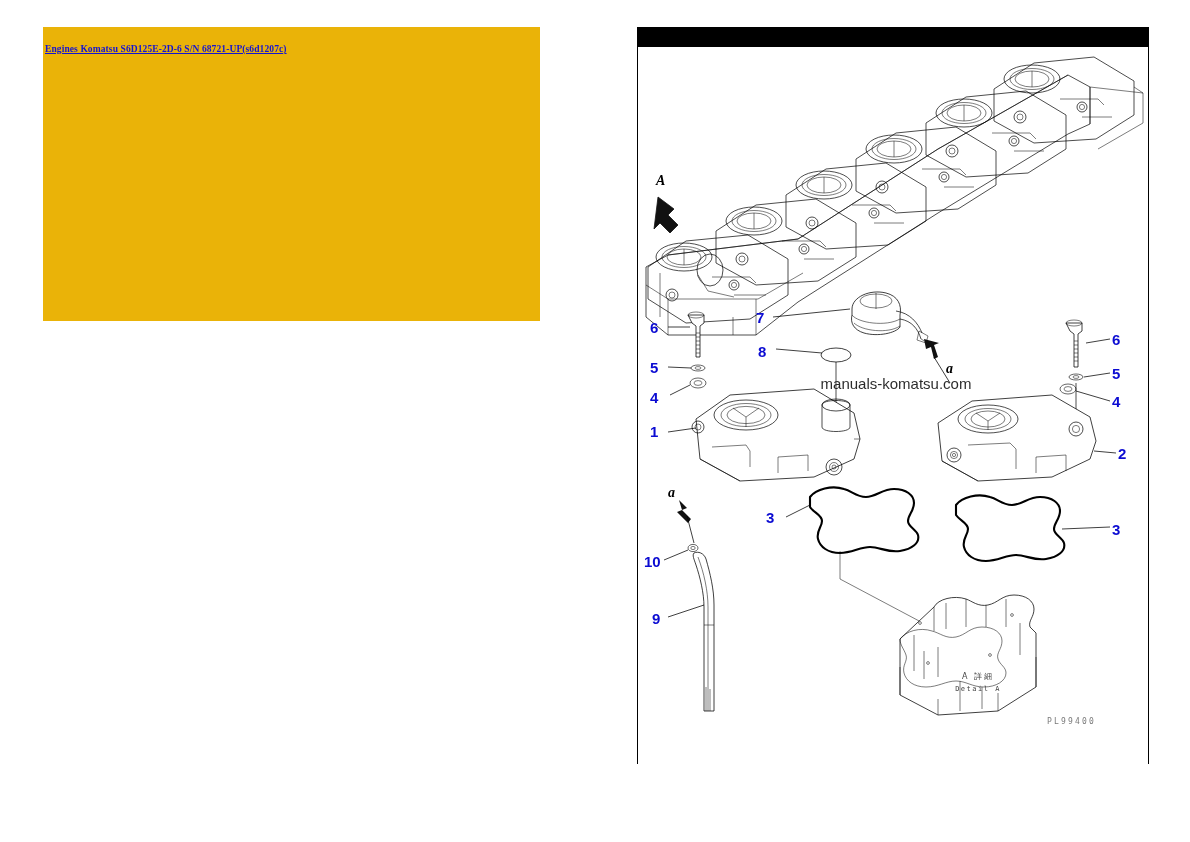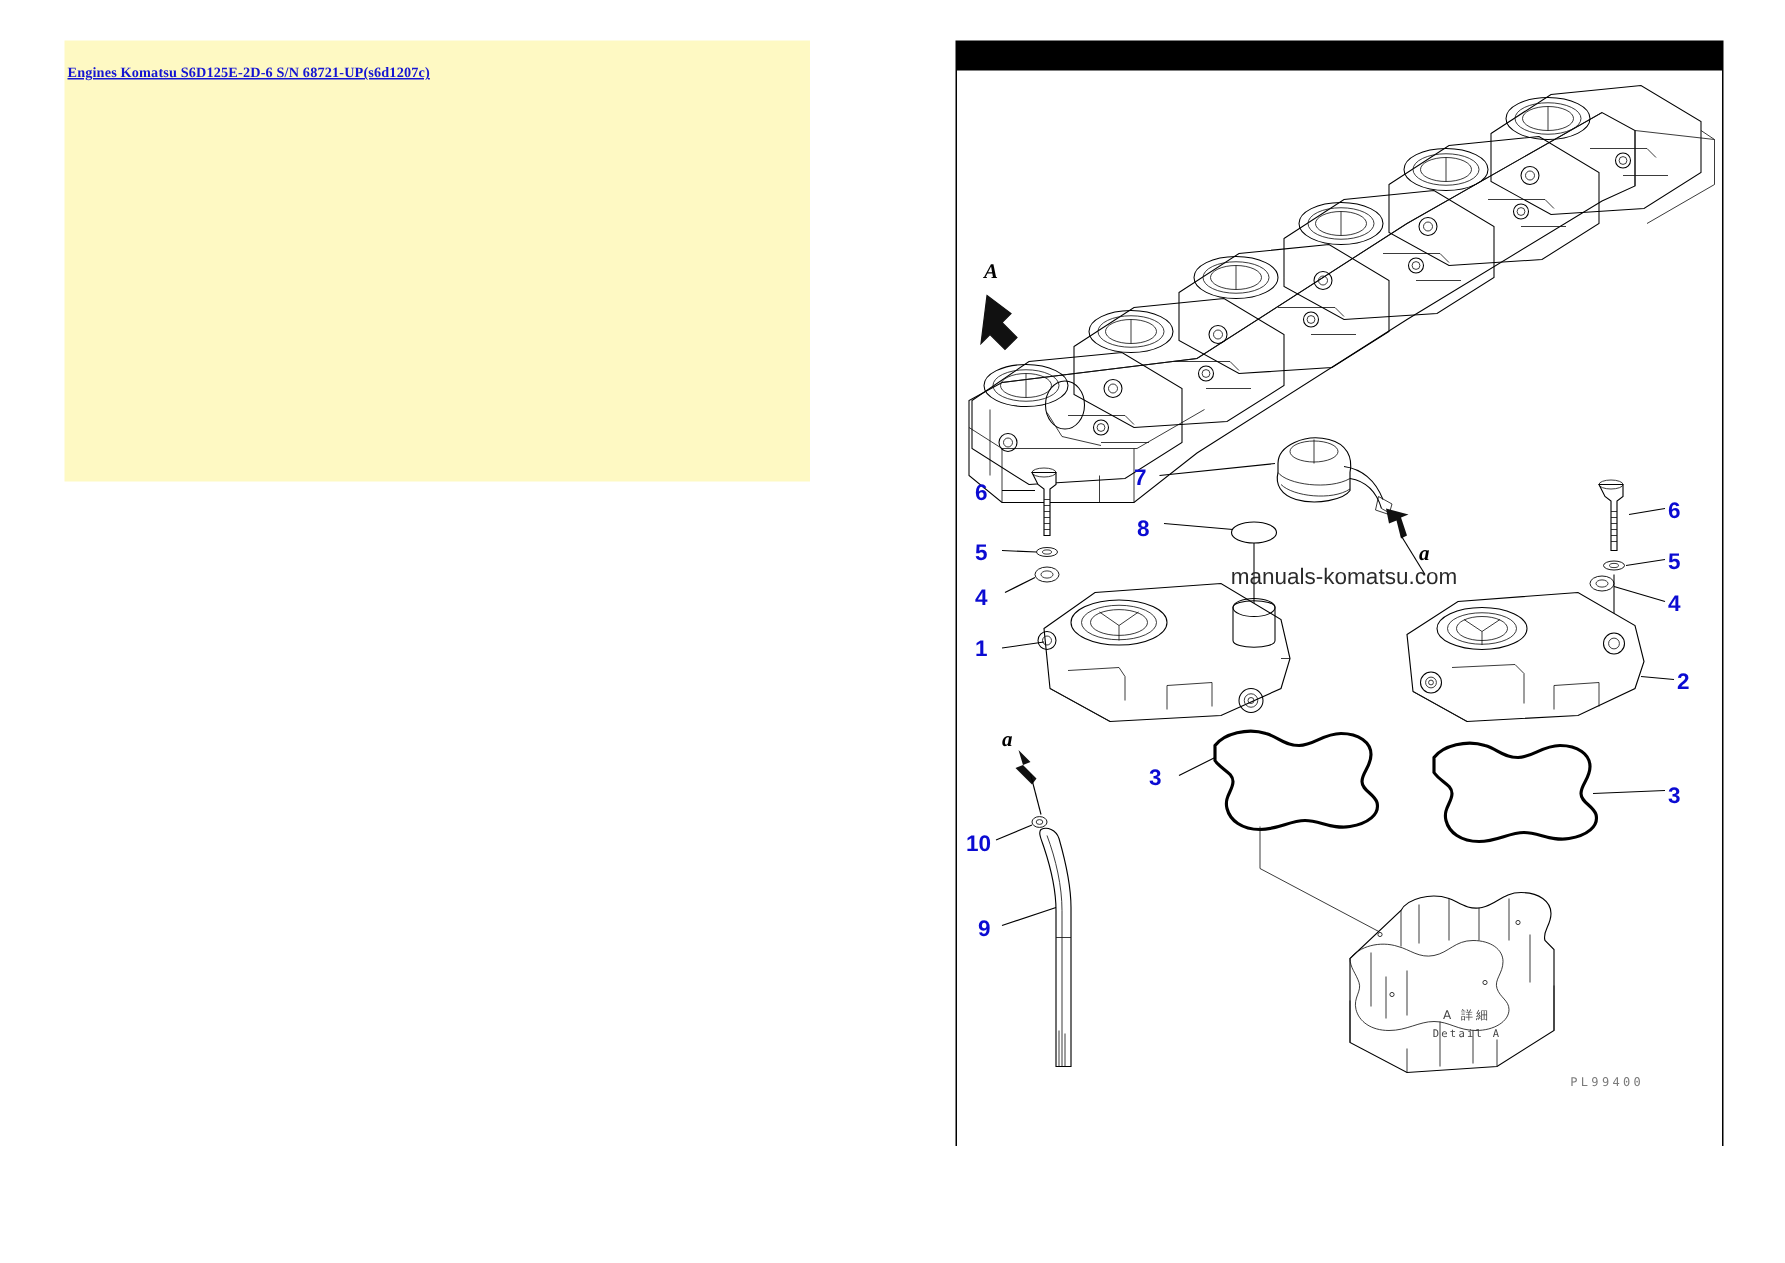--- a/index.html
+++ b/index.html
@@ -16,21 +16,21 @@
     overflow: hidden;
   }
 
   
   #left-panel {
     position: absolute;
     left: 43px;
     top: 27px;
     width: 497px;
     height: 294px;
-    background: #fef9c3;
+    background: #eab308;
   }
   #title-link {
     position: absolute;
     left: 2px;
     top: 17px;
     color: #1414d2;
     font-family: "Liberation Serif", "DejaVu Serif", serif;
     font-size: 9.5px;
     font-weight: bold;
     letter-spacing: 0.1px;

